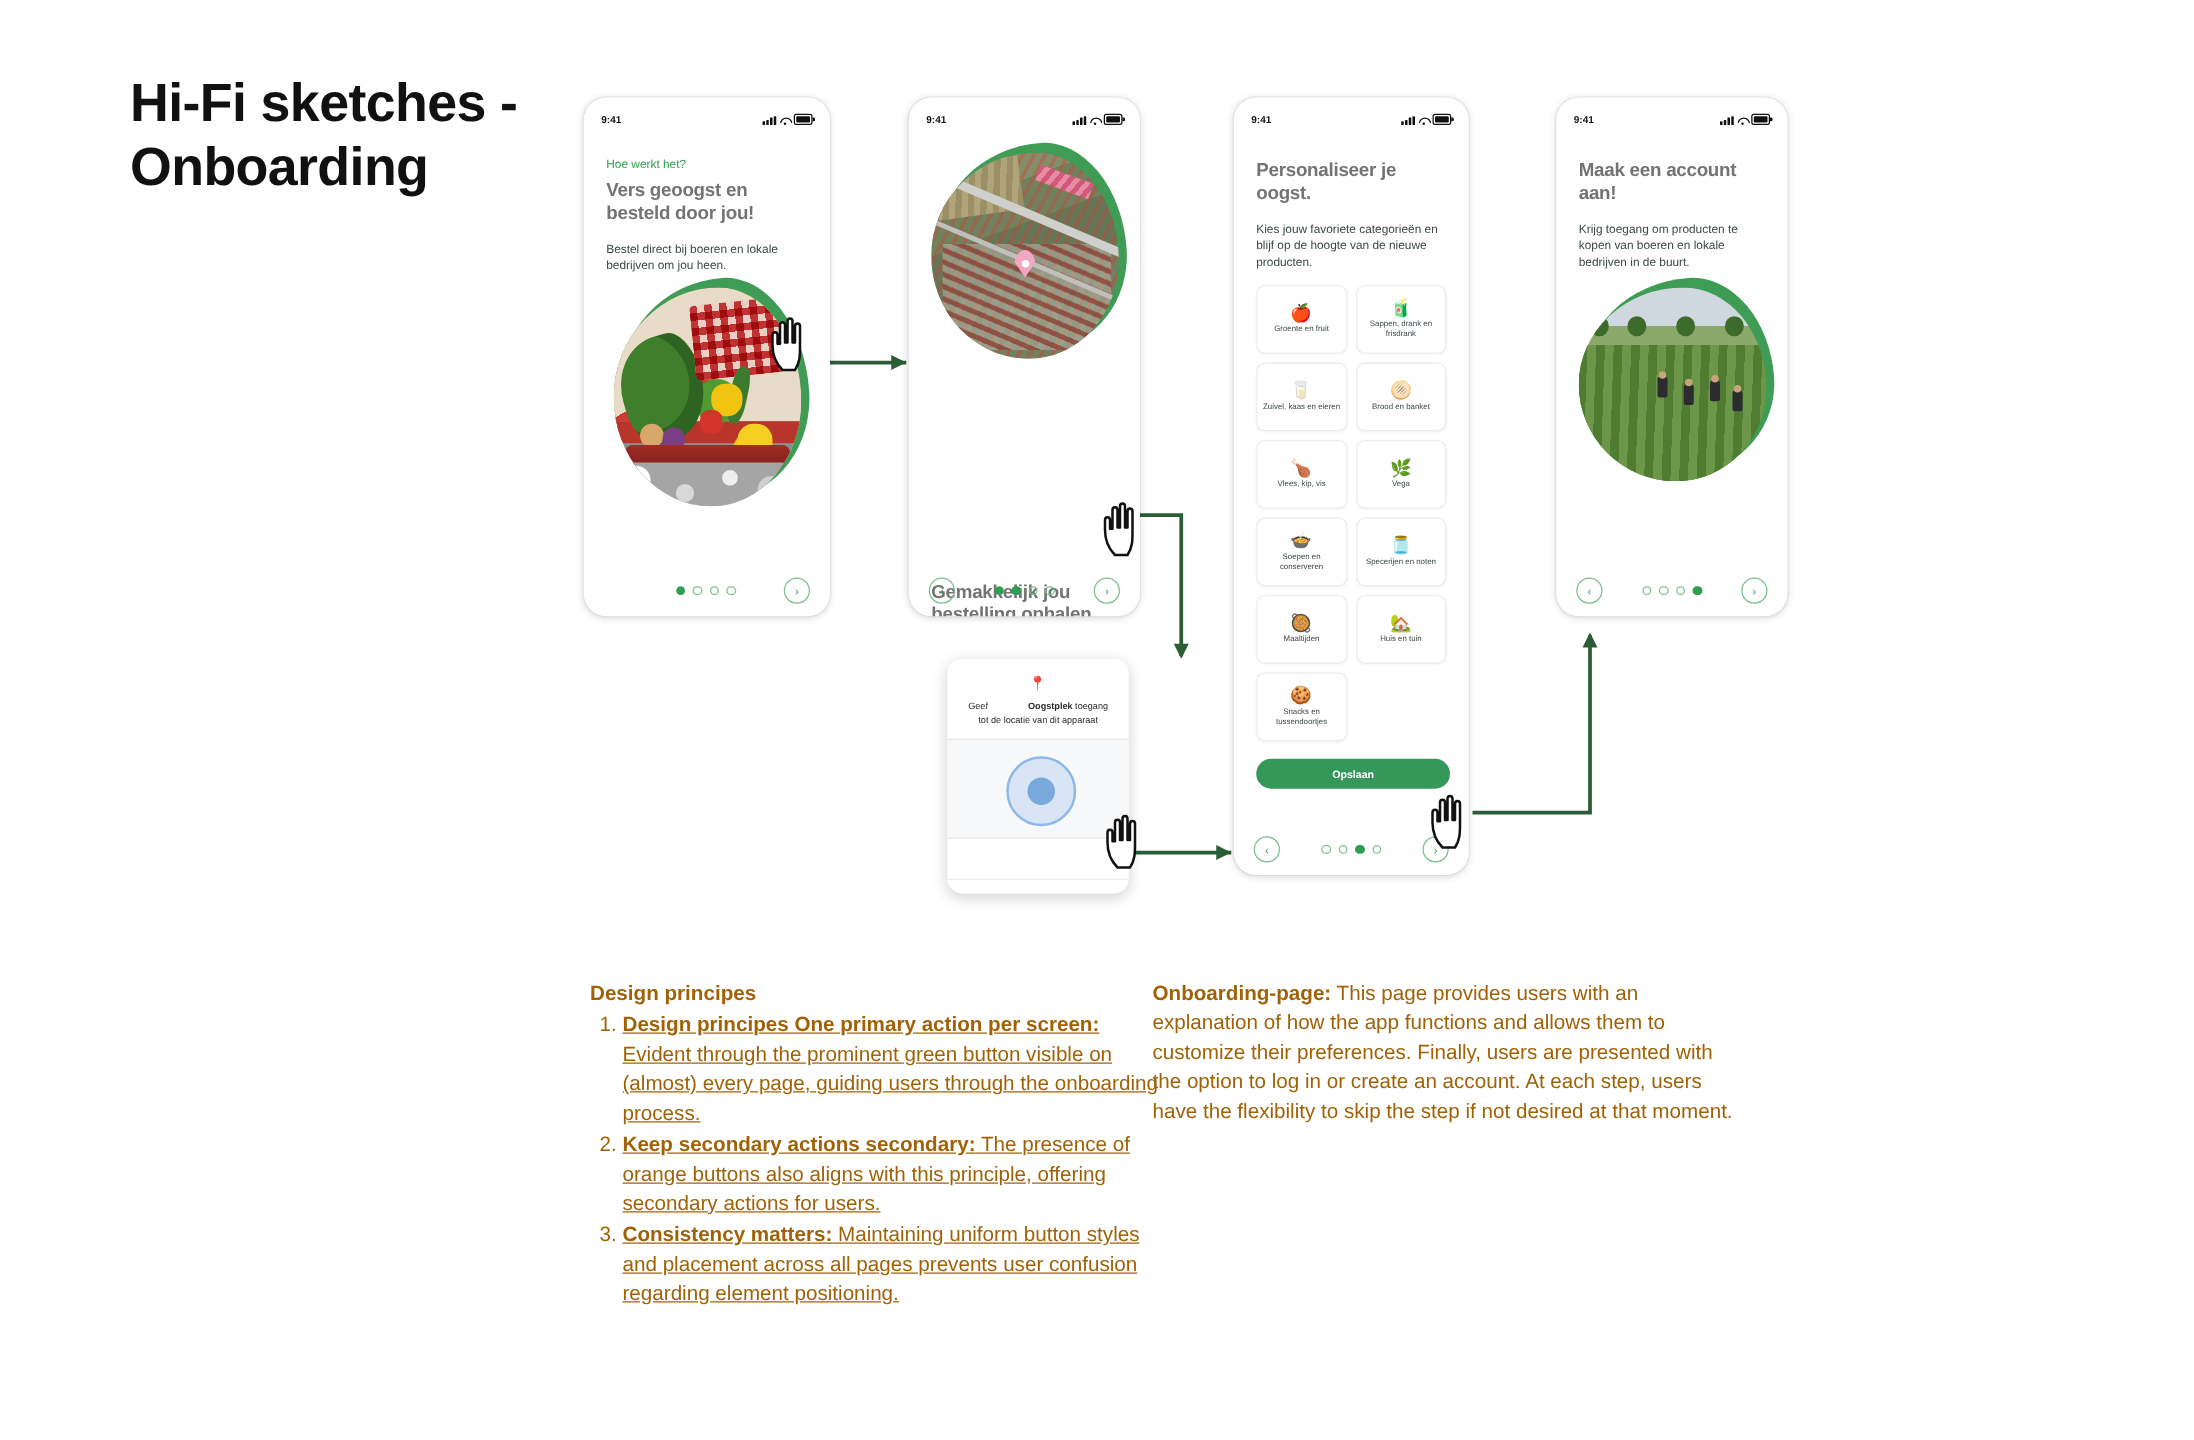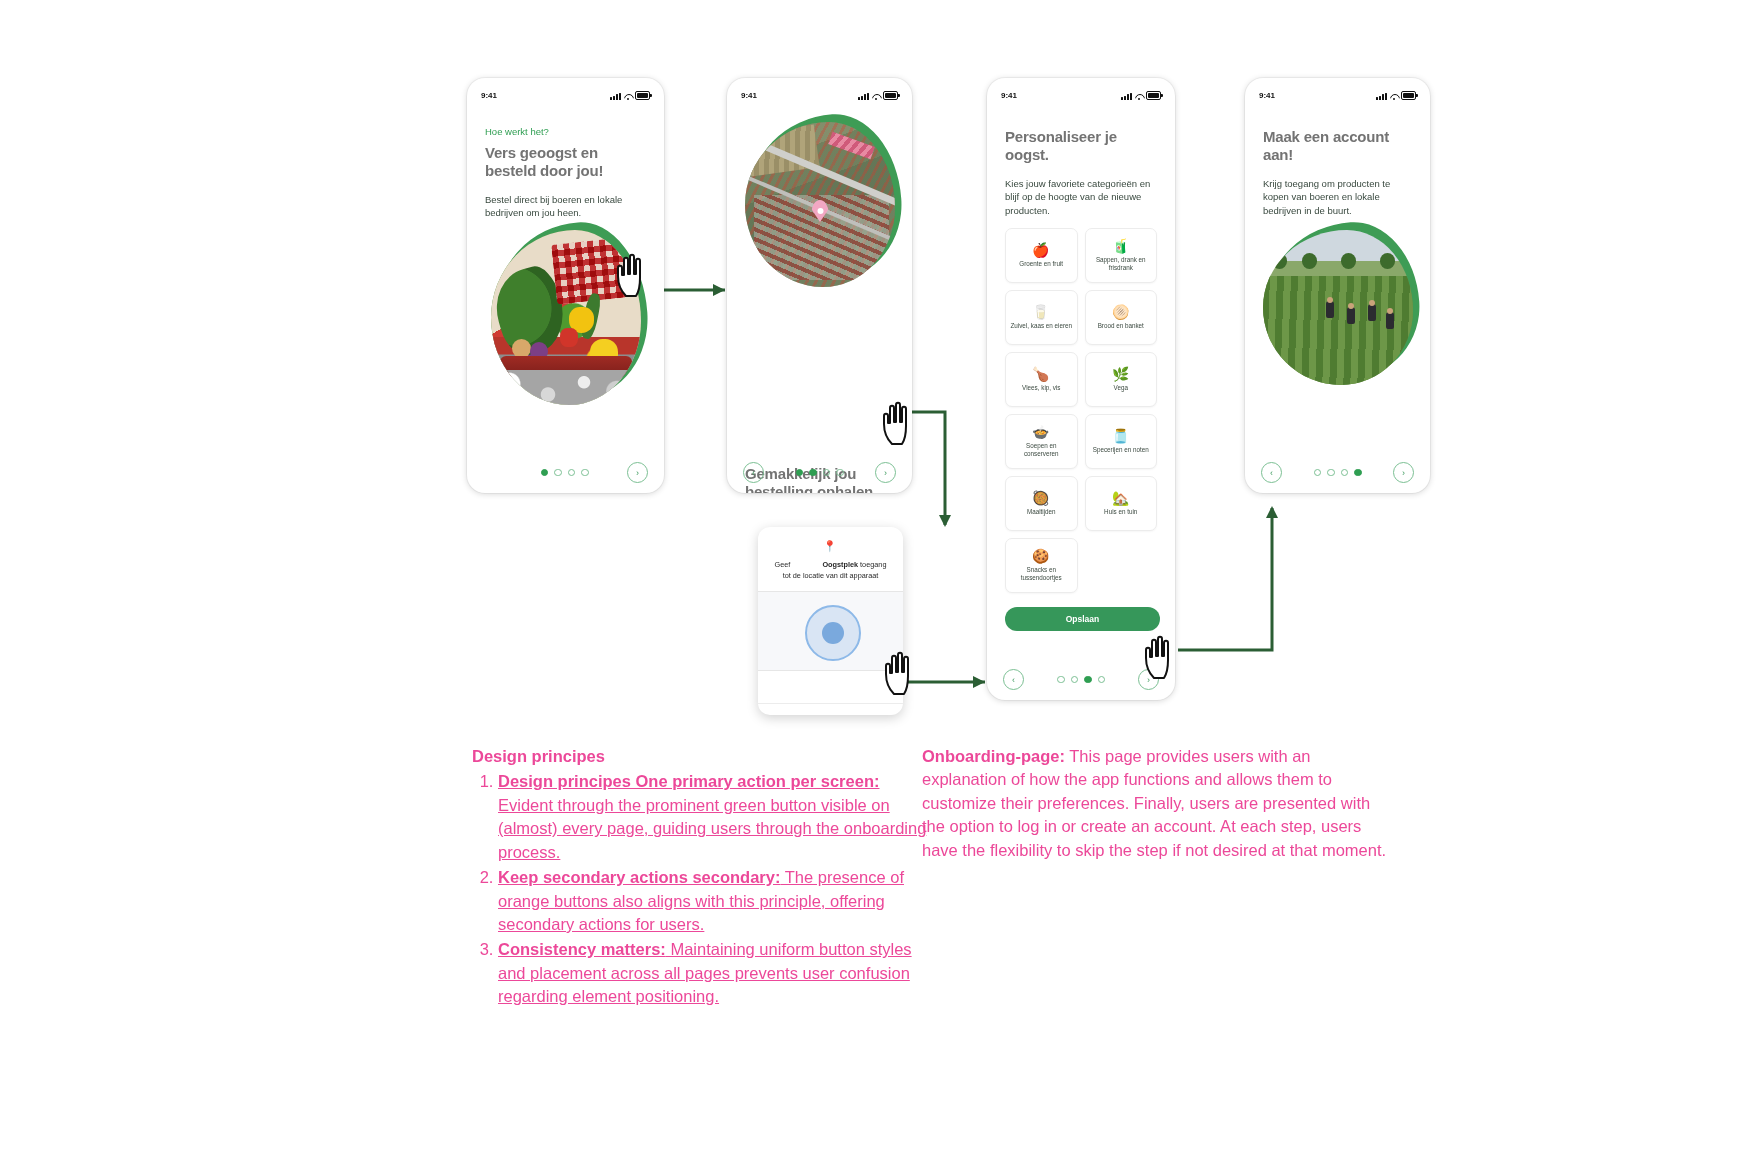--- a/index.html
+++ b/index.html
@@ -178,30 +178,31 @@
   .dlg-act{padding:20px 6px;text-align:center;font-size:7.2px;color:#1a73e8;border-top:1px solid #ececec;margin-top:32px;}
   .dlg-act:first-of-type{border-top:none;}
 
   
   .wires{position:absolute;left:0;top:0;width:1755px;height:1152px;pointer-events:none;}
 
   
   .hand{position:absolute;width:46px;height:52px;}
 
   
-  .copy{position:absolute;font-size:16.5px;line-height:1.42;color:#ec4899;}
+  .copy{position:absolute;font-size:16.5px;line-height:1.42;color:#a16207;margin-top:39px;}
   .copy b{font-weight:700;}
   .dp-head{font-weight:700;font-size:16.5px;margin-bottom:2px;}
   ol.dp{margin:0;padding-left:26px;}
   ol.dp li{margin-bottom:2px;text-decoration:underline;}
 </style>
 </head>
 <body>
 
 <div class="intro">
+  <h1 class="intro-title">Hi-Fi sketches - Onboarding</h1>
 </div>
 
 <svg class="wires" viewBox="0 0 1755 1152">
 
   <path d="M640 290 L 660 290 L 660 290 L 725 290" stroke="#2b5e34" stroke-width="3" fill="none"></path>
   <polygon points="725,290 713,284 713,296" fill="#2b5e34"></polygon>
 
   <path d="M905 412 L 945 412 L 945 525" stroke="#2b5e34" stroke-width="3" fill="none"></path>
   <polygon points="945,527 939,515 951,515" fill="#2b5e34"></polygon>
 

